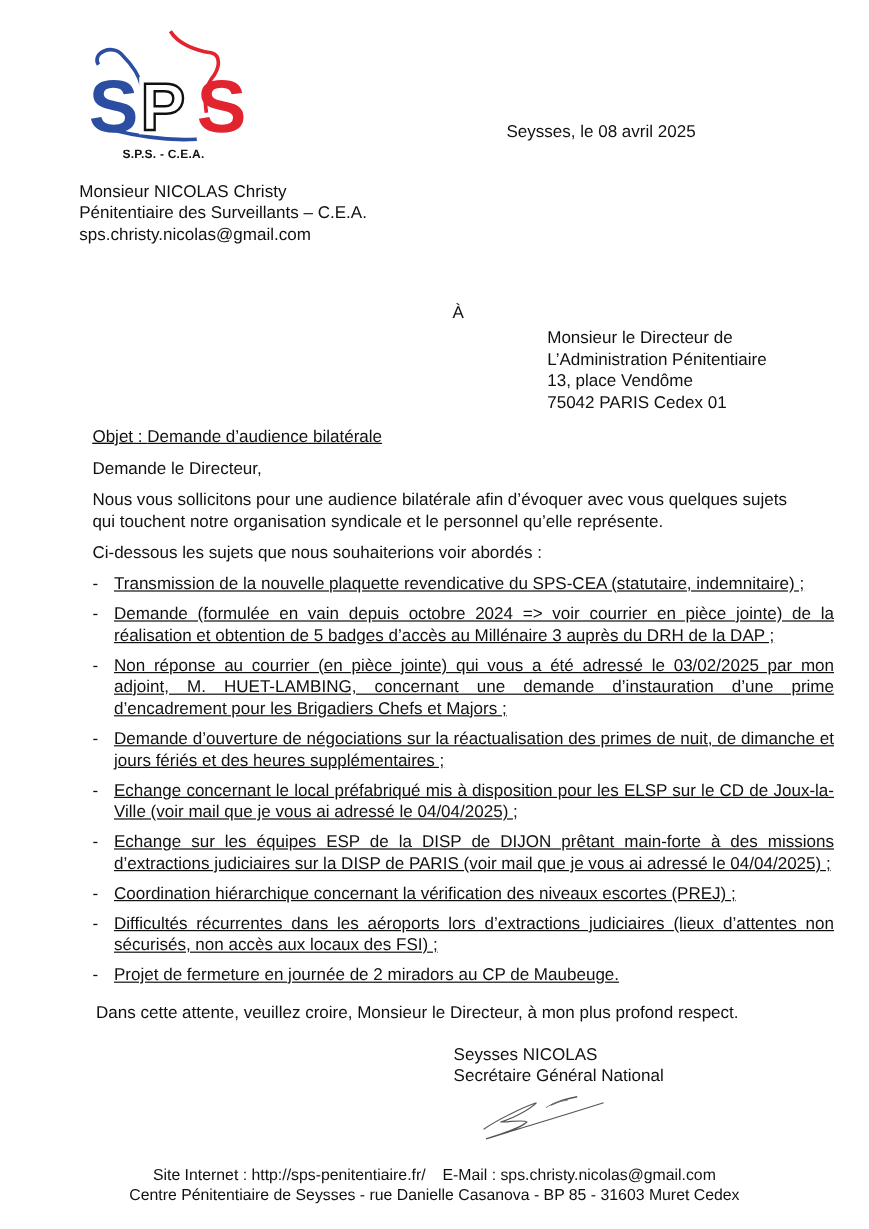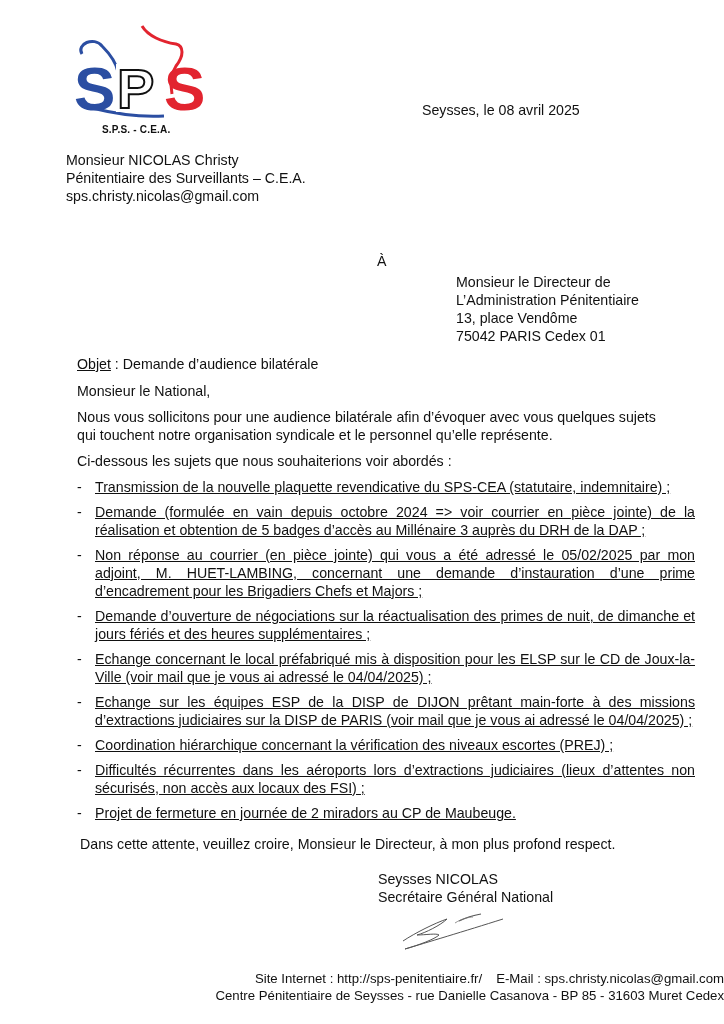--- a/index.html
+++ b/index.html
@@ -7,34 +7,34 @@
          font-family:"Liberation Sans", sans-serif; color:#111; font-size:14.2px; }
   .abs { position:absolute; }
   .line { line-height:18px; white-space:nowrap; }
   #logo { left:72px; top:22px; width:140px; height:100px; }
   #logo-caption { left:102px; top:124px; font-size:10px; font-weight:bold; letter-spacing:0.2px;text-align:center; }
   #date { left:422px; top:101px; }
   #sender { left:66px; top:151px; }
   #sender .email { }
   #a-label { left:377px; top:252px; }
   #recipient { left:444px; top:273px;margin-left:12px; }
-  #objet { left:77px; top:355px; }
+  #objet { left:77px; top:355px;text-decoration:underline; }
   #objet .u { text-decoration:underline; }
   #greeting { left:77px; top:382px; }
   #intro { left:77px; top:408px; width:622px; }
   #intro div { white-space:nowrap; }
   #lead { left:77px; top:452px; }
   #topics { left:77px; top:478px; width:618px; list-style:none; margin:0; padding:0; }
   #topics li { position:relative; padding-left:18px; margin-bottom:7px; line-height:18px; }
   #topics li .dash { position:absolute; left:0; top:0; }
   #topics li .txt { display:block; text-align:justify;text-decoration:underline; }
   #closing { left:80px; top:835px; }
   #sig-name { left:378px; top:870px; }
   #signature { left:395px; top:905px; width:120px; height:48px; }
-  #footer { left:0; top:970px; width:724px; text-align:right; font-size:13.2px; line-height:17px; }
+  #footer { left:0; top:970px; width:724px; text-align:center; font-size:13.2px; line-height:17px; }
   #footer .gap { display:inline-block; width:14px; }
 </style>
 </head>
 <body>
 
 <div id="logo" class="abs">
   <svg width="140" height="100" viewBox="0 0 140 100">
 
     <path d="M10 32 C 4 22, 22 14, 30 24 C 38 32, 44 40, 46 50" fill="none" stroke="#2b4ea2" stroke-width="3"></path>
 
@@ -65,41 +65,41 @@
   <div class="line">Monsieur le Directeur de</div>
   <div class="line">L’Administration Pénitentiaire</div>
   <div class="line">13, place Vendôme</div>
   <div class="line">75042 PARIS Cedex 01</div>
 </div>
 
 <div id="objet" class="abs line">
   <span class="u">Objet</span><span style="white-space:pre"> : </span><span>Demande d’audience bilatérale</span>
 </div>
 
-<div id="greeting" class="abs line">Monsieur le National,</div>
+<div id="greeting" class="abs line">Demande le Directeur,</div>
 
 <div id="intro" class="abs">
   <div class="line">Nous vous sollicitons pour une audience bilatérale afin d’évoquer avec vous quelques sujets</div>
   <div class="line">qui touchent notre organisation syndicale et le personnel qu’elle représente.</div>
 </div>
 
 <div id="lead" class="abs line">Ci-dessous les sujets que nous souhaiterions voir abordés :</div>
 
 <ul id="topics" class="abs">
   <li>
       <span class="dash">-</span>
       <span class="txt">Transmission de la nouvelle plaquette revendicative du SPS-CEA (statutaire, indemnitaire) ;</span>
     </li>
   <li>
       <span class="dash">-</span>
       <span class="txt">Demande (formulée en vain depuis octobre 2024 =&gt; voir courrier en pièce jointe) de la réalisation et obtention de 5 badges d’accès au Millénaire 3 auprès du DRH de la DAP ;</span>
     </li>
   <li>
       <span class="dash">-</span>
-      <span class="txt">Non réponse au courrier (en pièce jointe) qui vous a été adressé le 05/02/2025 par mon adjoint, M. HUET-LAMBING, concernant une demande d’instauration d’une prime d’encadrement pour les Brigadiers Chefs et Majors ;</span>
+      <span class="txt">Non réponse au courrier (en pièce jointe) qui vous a été adressé le 03/02/2025 par mon adjoint, M. HUET-LAMBING, concernant une demande d’instauration d’une prime d’encadrement pour les Brigadiers Chefs et Majors ;</span>
     </li>
   <li>
       <span class="dash">-</span>
       <span class="txt">Demande d’ouverture de négociations sur la réactualisation des primes de nuit, de dimanche et jours fériés et des heures supplémentaires ;</span>
     </li>
   <li>
       <span class="dash">-</span>
       <span class="txt">Echange concernant le local préfabriqué mis à disposition pour les ELSP sur le CD de Joux-la-Ville (voir mail que je vous ai adressé le 04/04/2025) ;</span>
     </li>
   <li>

